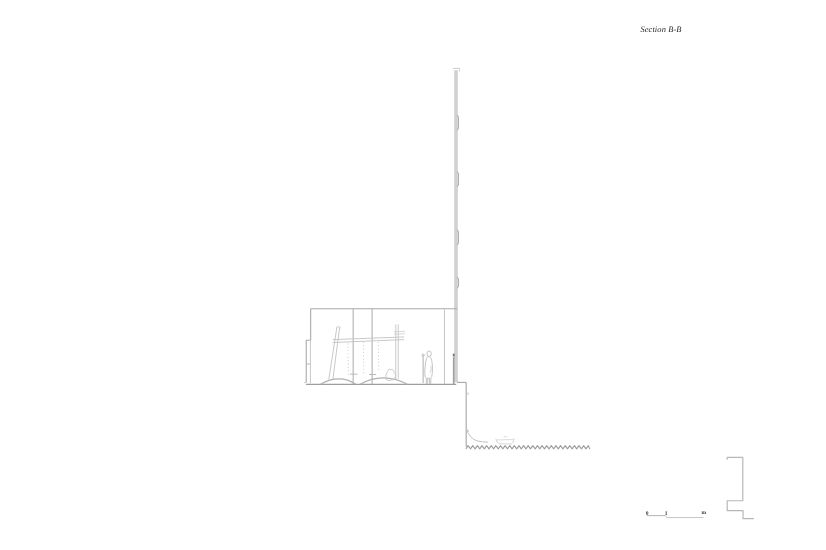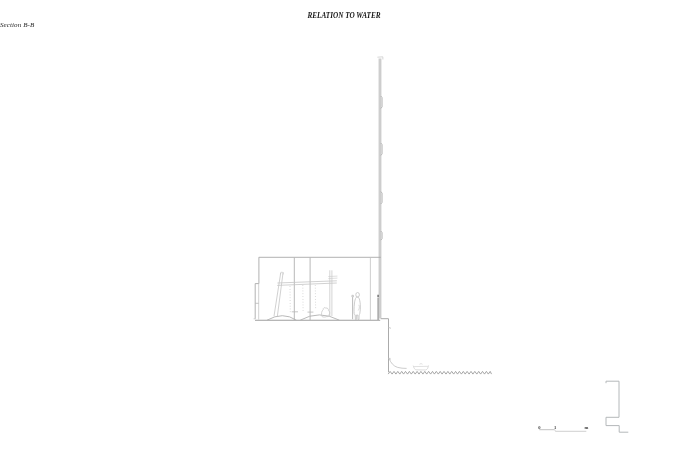--- a/index.html
+++ b/index.html
@@ -1,28 +1,27 @@
 <!DOCTYPE html>
 <html><head>
 <meta charset="utf-8">
 <style>
   html,body{margin:0;padding:0;background:#ffffff;}
   #page{position:relative;width:688px;height:458px;background:#ffffff;overflow:hidden;
         font-family:"Liberation Serif",serif;}
   svg{position:absolute;left:0;top:0;}
   .t1{position:absolute;left:0;top:11.8px;width:688px;text-align:center;
       font:italic bold 7.2px "Liberation Serif",serif;color:#161616;letter-spacing:0px;}
-  .t2{position:absolute;left:0;top:21.4px;width:568px;text-align:left;
+  .t2{position:absolute;left:0;top:21.4px;width:568px;text-align:right;
       font:italic 7.0px "Liberation Serif",serif;color:#262626;letter-spacing:0.1px;}
 </style>
 </head>
 <body>
 <div id="page">
 
-  <div class="t1">RELATION TO WATER</div>
 
   <div class="t2">Section B-B</div>
   <svg width="688" height="458" viewBox="0 0 688 458" fill="none">
     <g stroke-linecap="butt" stroke-linejoin="round" fill="none">
 
       <path d="M379.2,58.5 V318.6 M380.8,58.5 V318.6" stroke="#b1b1b1" stroke-width="0.9"></path>
 
       <path d="M377.4,57.2 L382.8,56.8 L382.9,59.5" stroke="#cbcbcb" stroke-width="0.8"></path>
 
       <path d="M380.8,96.0 l1.3,1.6 v9.3 l-1.3,1.6" stroke="#b1b1b1" stroke-width="0.9"></path>

